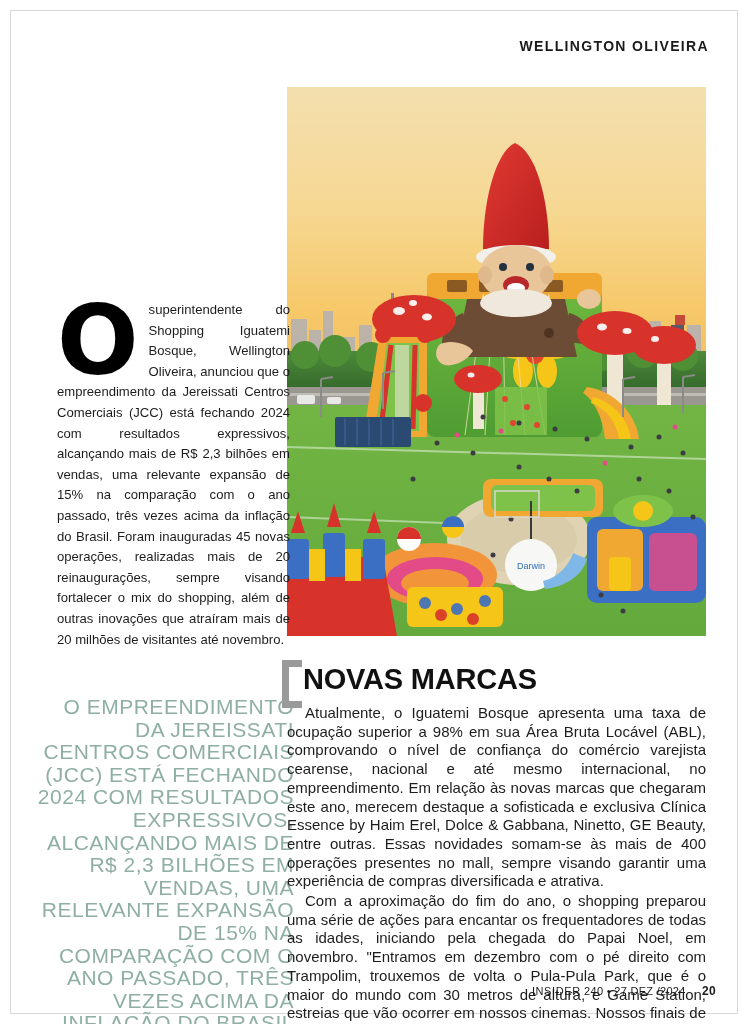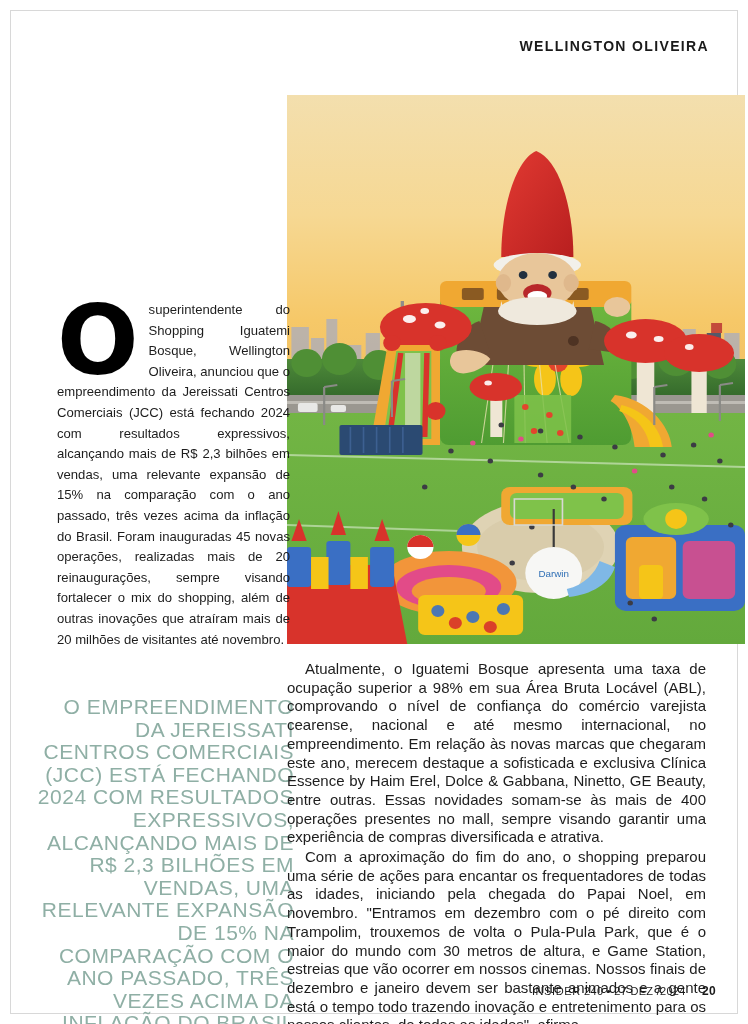--- a/index.html
+++ b/index.html
@@ -84,25 +84,24 @@
     text-transform: uppercase;
     color: #8FAFA5;
     margin: 4px;
   }
 
   
   .photo {
     position: absolute;
     left: 287px;
     top: 87px;
-    width: 458px;
+    width: 419px;
     height: 549px;
     overflow: hidden;
     background: #8fbf63;
-    margin-top: 8px;
   }
   .photo svg { display: block; width: 100%; height: 100%; }
 
   
   .right-col {
     position: absolute;
     left: 287px;
     top: 660px;
     width: 419px;
   }
@@ -472,20 +471,24 @@
     </svg>
   </div>
 
   <div class="left-col">
     <p class="lead-text"><span class="dropcap">O</span><span>superintendente do Shopping Iguatemi Bosque, Wellington Oliveira, anunciou que o empreendimento da Jereissati Centros Comerciais (JCC) está fechando 2024 com resultados expressivos, alcançando mais de R$ 2,3 bilhões em vendas, uma relevante expansão de 15% na comparação com o ano passado, três vezes acima da inflação do Brasil. Foram inauguradas 45 novas operações, realizadas mais de 20 reinaugurações, sempre visando fortalecer o mix do shopping, além de outras inovações que atraíram mais de 20 milhões de visitantes até novembro.</span></p>
   </div>
 
   <p class="pullquote">O EMPREENDIMENTO DA JEREISSATI CENTROS COMERCIAIS (JCC) ESTÁ FECHANDO 2024 COM RESULTADOS EXPRESSIVOS, ALCANÇANDO MAIS DE R$ 2,3 BILHÕES EM VENDAS, UMA RELEVANTE EXPANSÃO DE 15% NA COMPARAÇÃO COM O ANO PASSADO, TRÊS VEZES ACIMA DA INFLAÇÃO DO BRASIL</p>
 
   <div class="right-col">
+    <div class="heading-row">
+      <span class="bracket"></span>
+      <h2 class="section-title">NOVAS MARCAS</h2>
+    </div>
     <p class="body-text first">Atualmente, o Iguatemi Bosque apresenta uma taxa de ocupação superior a 98% em sua Área Bruta Locável (ABL), comprovando o nível de confiança do comércio varejista cearense, nacional e até mesmo internacional, no empreendimento. Em relação às novas marcas que chegaram este ano, merecem destaque a sofisticada e exclusiva Clínica Essence by Haim Erel, Dolce &amp; Gabbana, Ninetto, GE Beauty, entre outras. Essas novidades somam-se às mais de 400 operações presentes no mall, sempre visando garantir uma experiência de compras diversificada e atrativa.</p>
     <p class="body-text">Com a aproximação do fim do ano, o shopping preparou uma série de ações para encantar os frequentadores de todas as idades, iniciando pela chegada do Papai Noel, em novembro. "Entramos em dezembro com o pé direito com Trampolim, trouxemos de volta o Pula-Pula Park, que é o maior do mundo com 30 metros de altura, e Game Station, estreias que vão ocorrer em nossos cinemas. Nossos finais de dezembro e janeiro devem ser bastante animados e a gente está o tempo todo trazendo inovação e entretenimento para os nossos clientes, de todas as idades", afirma.</p>
   </div>
 
   <div class="footer">
     <span class="brand">INSIDER</span>
     <span class="issue">240 • 27 DEZ /2024</span>
     <span class="pageno">20</span>
   </div>
 

